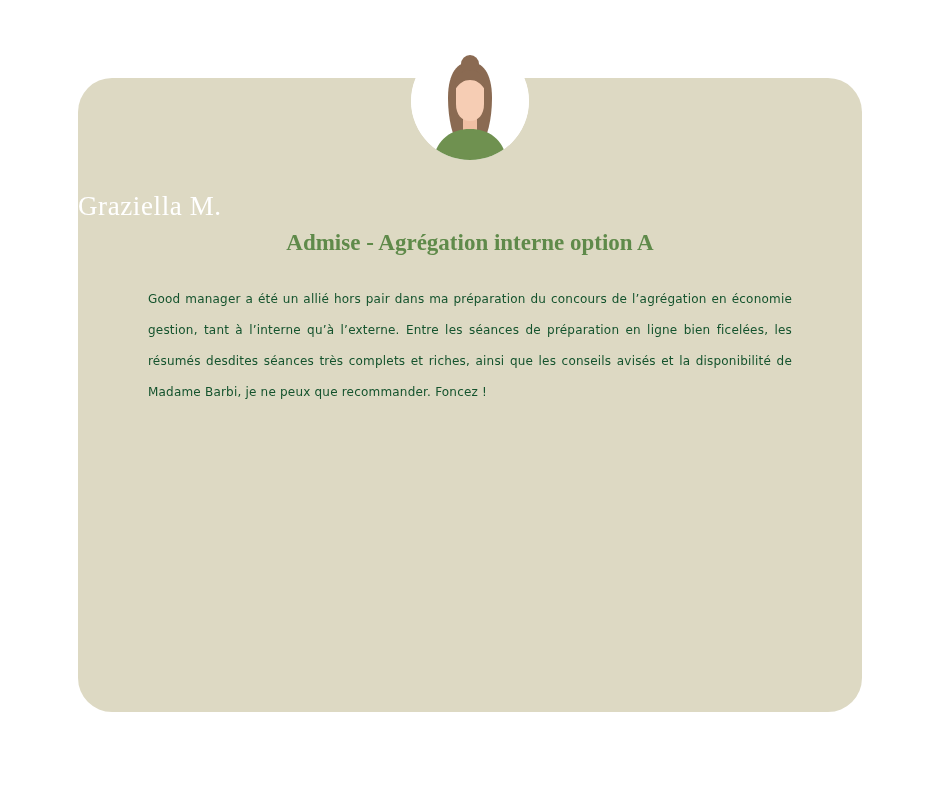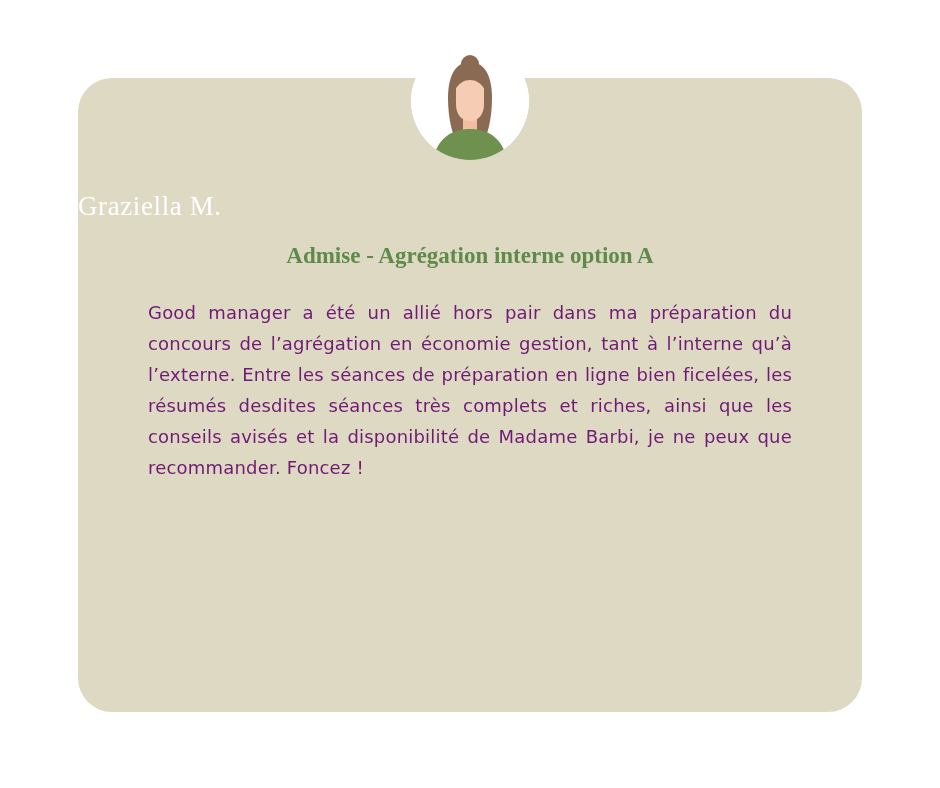--- a/index.html
+++ b/index.html
@@ -59,30 +59,30 @@
     letter-spacing: 0.6px;
     margin: 0;
     line-height: 1.4;
   }
   .person-status {
     text-align: center;
     font-family: "Liberation Serif", serif;
     font-weight: bold;
     font-size: 23px;
     color: #5f8a4a;
-    margin: 15px 0 0 0;
+    margin: 2px 0 0 0;
     line-height: 1.3;
   }
   .quote-text {
     margin: 26px auto 4px auto;
     width: 644px;
     font-family: "DejaVu Sans", sans-serif;
-    font-size: 18px;
+    font-size: 12px;
     line-height: 31px;
-    color: #701a75;
+    color: #14532d;
     text-align: justify;
     letter-spacing: 0.2px;
   }
 </style>
 </head>
 <body>
 
 <div class="stage">
 
   <div class="testimonial-card">

